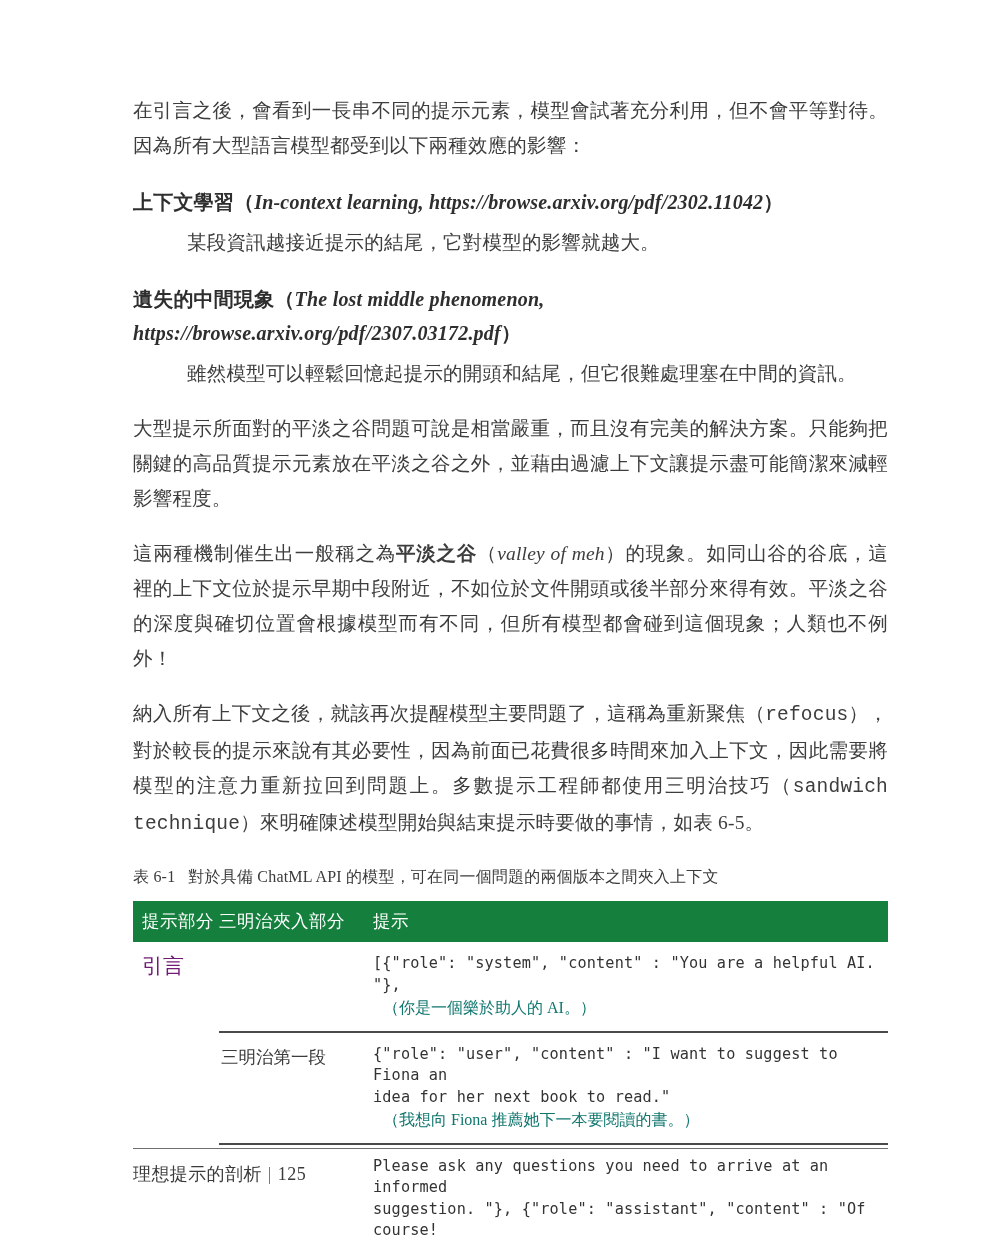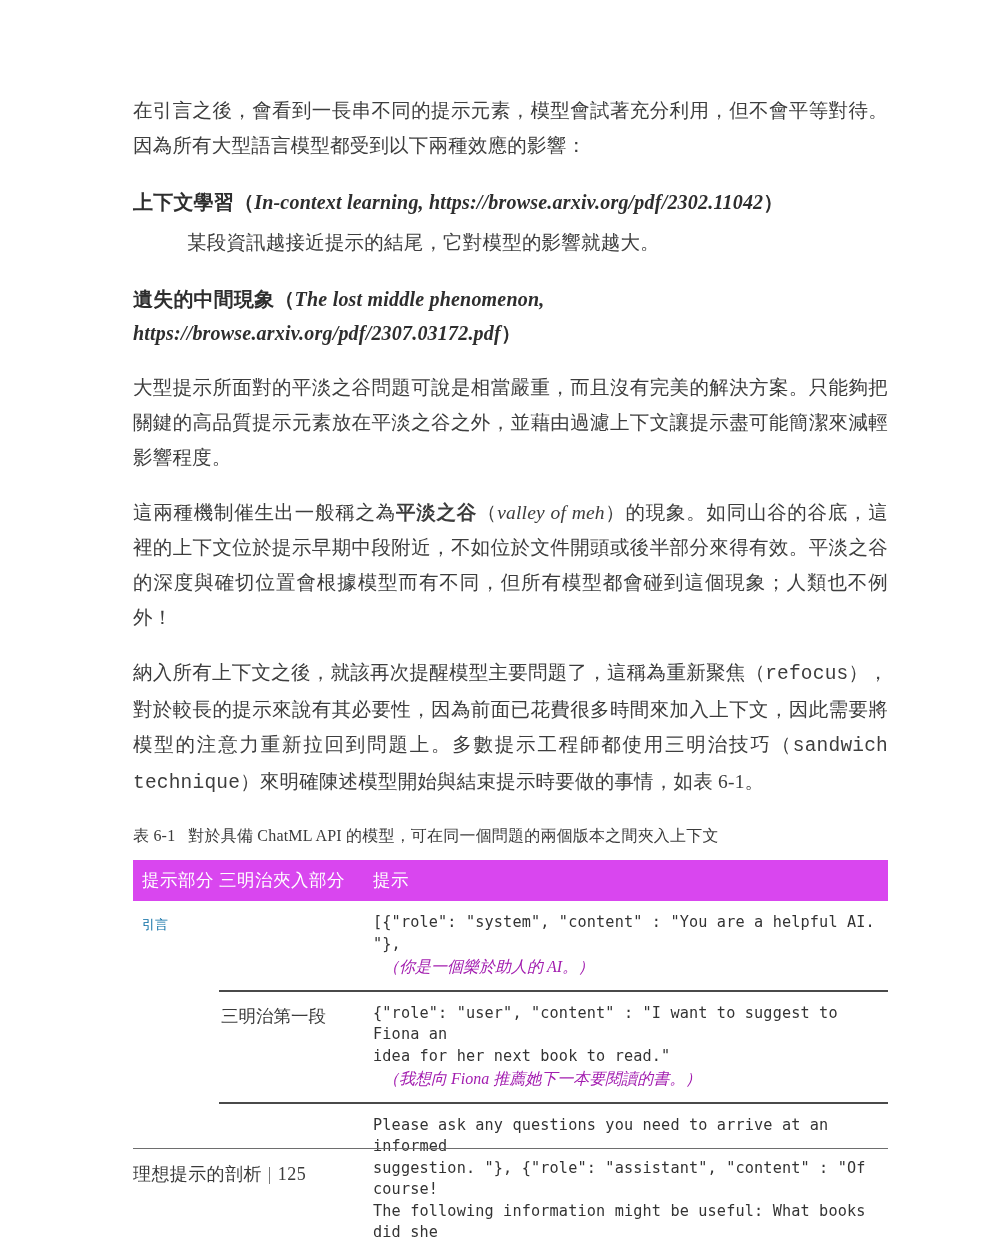--- a/index.html
+++ b/index.html
@@ -87,43 +87,43 @@
     margin-top: 9px;
     width: 755px;
     border-collapse: collapse;
     table-layout: fixed;
   }
   .table .c1 { width: 86px; }
   .table .c2 { width: 148px; }
   .table .c3 { width: 521px; }
 
   .thead-row {
-    background: #d946ef;
+    background: #15803d;
   }
   .thead-row th {
     color: #ffffff;
     font-family: "Liberation Sans", "DejaVu Sans", sans-serif;
     font-weight: 400;
     font-size: 17.5px;
     text-align: left;
     padding: 8px 0 9px 0;
     letter-spacing: 0.5px;
   }
   .thead-row th.h1 { padding-left: 9px; }
   .thead-row th.h3 { padding-left: 6px; }
 
   .table td {
     vertical-align: top;
     padding-top: 11px;
     padding-bottom: 12px;
   }
   .table tr.body-row td.k1 {
-    font-size: 13px;
+    font-size: 21px;
     line-height: 26px;
-    color: #0369a1;
+    color: #701a75;
     padding-left: 9px;
   }
   .table tr.body-row td.k2 {
     font-size: 17.5px;
     line-height: 26px;
     color: #3b3b3b;
     padding-left: 2px;
   }
   .table tr.body-row td.k3 {
     padding-left: 6px;
@@ -143,23 +143,22 @@
     font-size: 15.2px;
     line-height: 21.5px;
     color: #333333;
     white-space: pre-wrap;
     letter-spacing: 0.15px;
   }
   .zh-gloss {
     font-family: "Liberation Serif", "DejaVu Serif", serif;
     font-size: 16px;
     line-height: 23px;
-    color: #a21caf;
+    color: #0f766e;
     padding-left: 10px;
-    font-style: italic;
   }
 
   
   .footer {
     position: absolute;
     left: 133px;
     top: 1148px;
     width: 755px;
   }
   .footer-rule {
@@ -184,26 +183,27 @@
   <p class="para first">在引言之後，會看到一長串不同的提示元素，模型會試著充分利用，但不會平等對待。因為所有大型語言模型都受到以下兩種效應的影響：</p>
 
   <div class="head-block">
     <p class="subhead"><span>上下文學習</span><span>（</span><span class="lat">In-context learning, https://browse.arxiv.org/pdf/2302.11042</span><span>）</span></p>
   </div>
   <p class="indent">某段資訊越接近提示的結尾，它對模型的影響就越大。</p>
 
   <div class="head-block">
     <p class="subhead"><span>遺失的中間現象</span><span>（</span><span class="lat">The lost middle phenomenon, https://browse.arxiv.org/pdf/2307.03172.pdf</span><span>）</span></p>
   </div>
+  <p class="indent">雖然模型可以輕鬆回憶起提示的開頭和結尾，但它很難處理塞在中間的資訊。</p>
 
   <p class="para gap">大型提示所面對的平淡之谷問題可說是相當嚴重，而且沒有完美的解決方案。只能夠把關鍵的高品質提示元素放在平淡之谷之外，並藉由過濾上下文讓提示盡可能簡潔來減輕影響程度。</p>
 
   <p class="para gap"><span>這兩種機制催生出一般稱之為</span><span class="em-zh">平淡之谷</span><span>（</span><span class="lat-i">valley of meh</span><span>）</span><span>的現象。如同山谷的谷底，這裡的上下文位於提示早期中段附近，不如位於文件開頭或後半部分來得有效。平淡之谷的深度與確切位置會根據模型而有不同，但所有模型都會碰到這個現象；人類也不例外！</span></p>
 
-  <p class="para gap"><span>納入所有上下文之後，就該再次提醒模型主要問題了，這稱為重新聚焦（</span><span class="lat-r">refocus</span><span>），對於較長的提示來說有其必要性，因為前面已花費很多時間來加入上下文，因此需要將模型的注意力重新拉回到問題上。多數提示工程師都使用三明治技巧（</span><span class="lat-r">sandwich technique</span><span>）來明確陳述模型開始與結束提示時要做的事情，如表 6-1。</span></p>
+  <p class="para gap"><span>納入所有上下文之後，就該再次提醒模型主要問題了，這稱為重新聚焦（</span><span class="lat-r">refocus</span><span>），對於較長的提示來說有其必要性，因為前面已花費很多時間來加入上下文，因此需要將模型的注意力重新拉回到問題上。多數提示工程師都使用三明治技巧（</span><span class="lat-r">sandwich technique</span><span>）來明確陳述模型開始與結束提示時要做的事情，如表 6-5。</span></p>
 
   <p class="tbl-caption"><span class="lbl">表 6-1</span><span>對於具備 ChatML API 的模型，可在同一個問題的兩個版本之間夾入上下文</span></p>
 
   <table class="table">
     <colgroup>
       <col class="c1">
         <col class="c2">
         <col class="c3">
     </colgroup>
     <thead>

